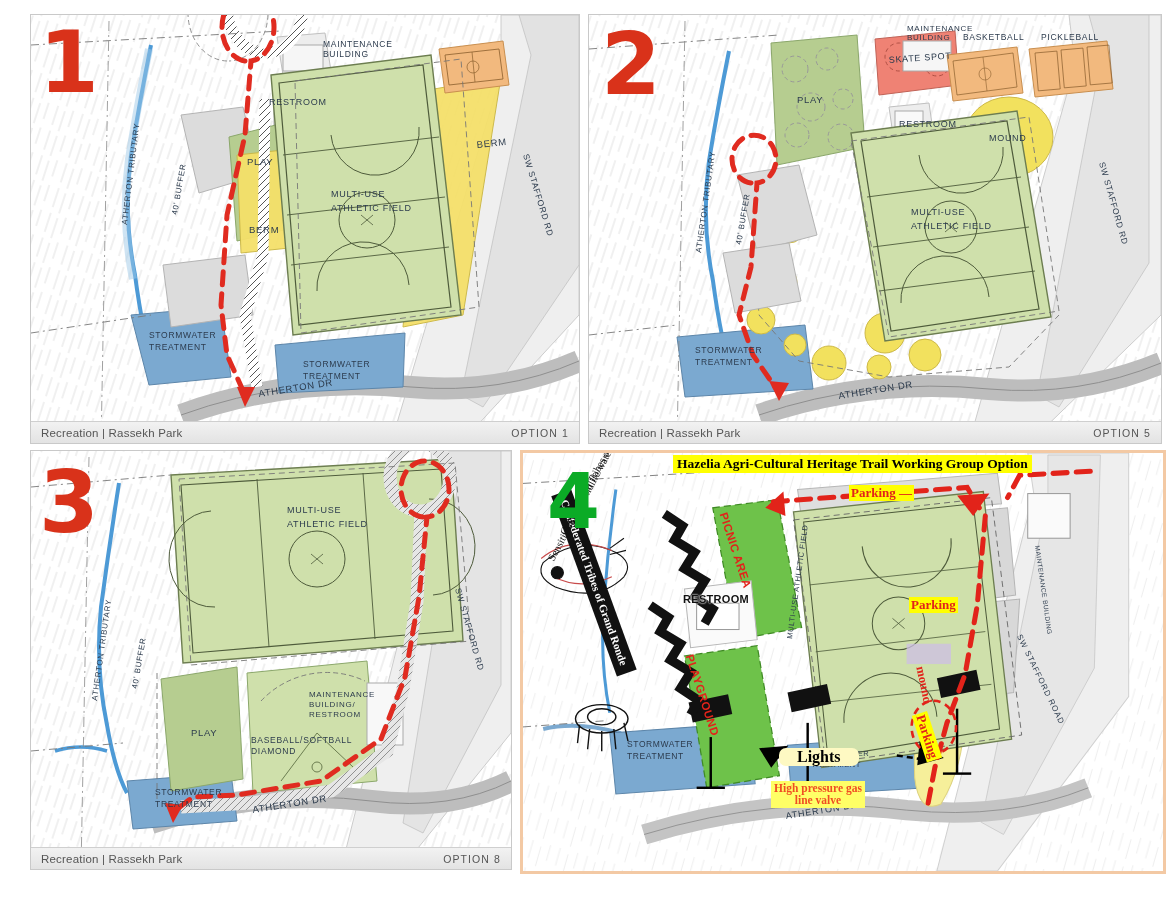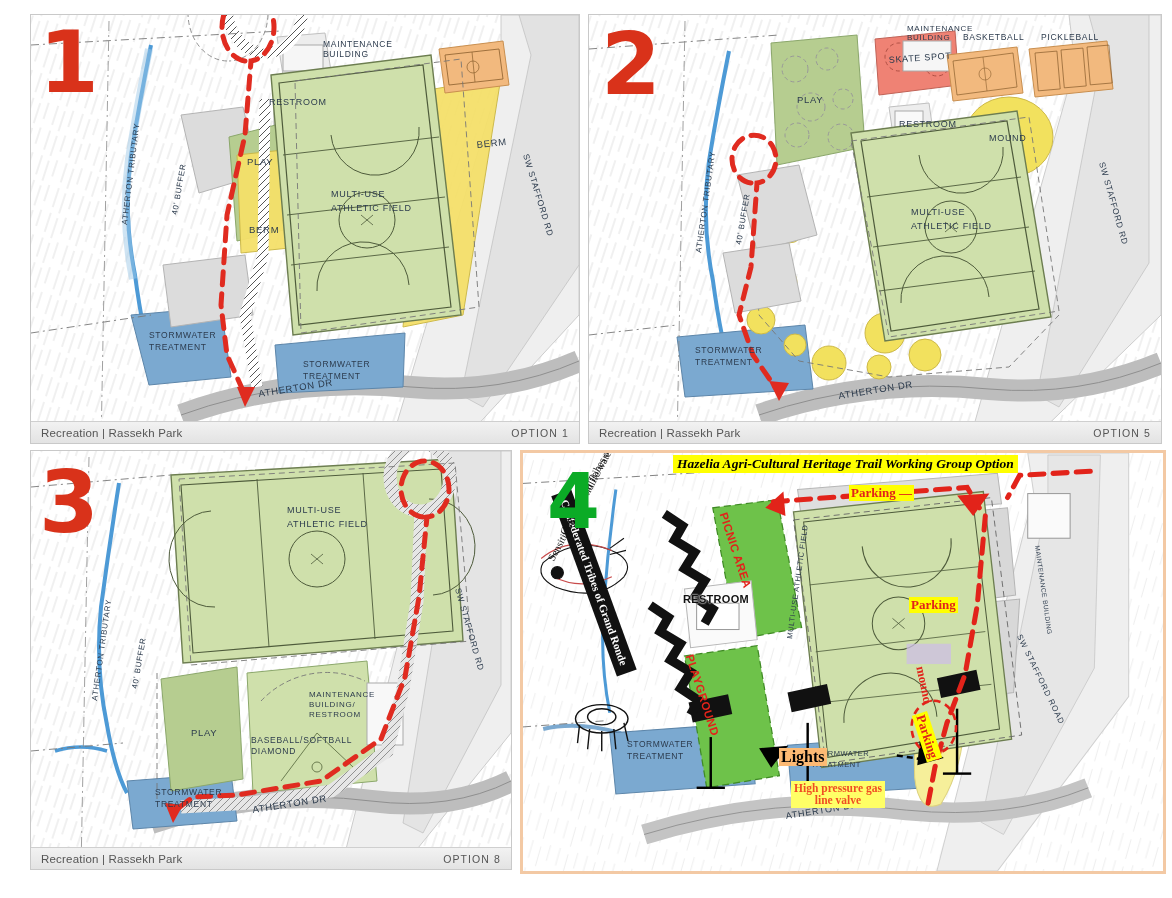--- a/index.html
+++ b/index.html
@@ -33,27 +33,27 @@
   .num-red{color:#d9321a;font-size:86px;}
   .num-green{color:#0bab26;font-size:76px;}
   .n1{left:8px;top:12px;}
   .n2{left:12px;top:14px;}
   .n3{left:8px;top:16px;}
   .n4{left:24px;top:18px;}
 
   
   .hl{position:absolute;z-index:26;font-family:"Liberation Serif",serif;
       font-weight:bold;white-space:nowrap;}
-  .hl-yellow{background:#ffff00;color:#000;font-size:13.5px;padding:1px 4px;font-style:italic;}
+  .hl-yellow{background:#ffff00;color:#000;font-size:13.5px;padding:1px 4px;}
   .hl-park{background:#ffff00;color:#e2231a;font-size:13px;padding:0 2px;}
   .hl-gas{background:#ffff66;color:#f04e23;font-size:11.5px;
-          line-height:1.08;text-align:center;padding:1px 3px;white-space:normal;margin-left:20px;}
-  .lights-lbl{position:absolute;z-index:27;background:#fdba74;color:#000;
+          line-height:1.08;text-align:center;padding:1px 3px;white-space:normal;}
+  .lights-lbl{position:absolute;z-index:27;background:#fef9c3;color:#000;
               font-family:"Liberation Serif",serif;font-weight:bold;
-              font-size:16px;padding:0 2px;}
+              font-size:16px;padding:0 18px;border-radius:7px;}
   .red-rot{position:absolute;z-index:26;color:#e2231a;
            font-family:"Liberation Sans",sans-serif;font-weight:bold;
            font-size:11.5px;letter-spacing:.4px;white-space:nowrap;}
   .mound-rot{position:absolute;z-index:26;color:#e2231a;
              font-family:"Liberation Serif",serif;font-weight:bold;
              font-size:12.5px;white-space:nowrap;}
   .restroom4{position:absolute;z-index:26;color:#111;font-weight:bold;
              font-size:11px;letter-spacing:.3px;white-space:nowrap;
              text-shadow:0 0 2px #fff,0 0 2px #fff;}
   .blk-banner{position:absolute;z-index:24;background:#111;color:#fff;

